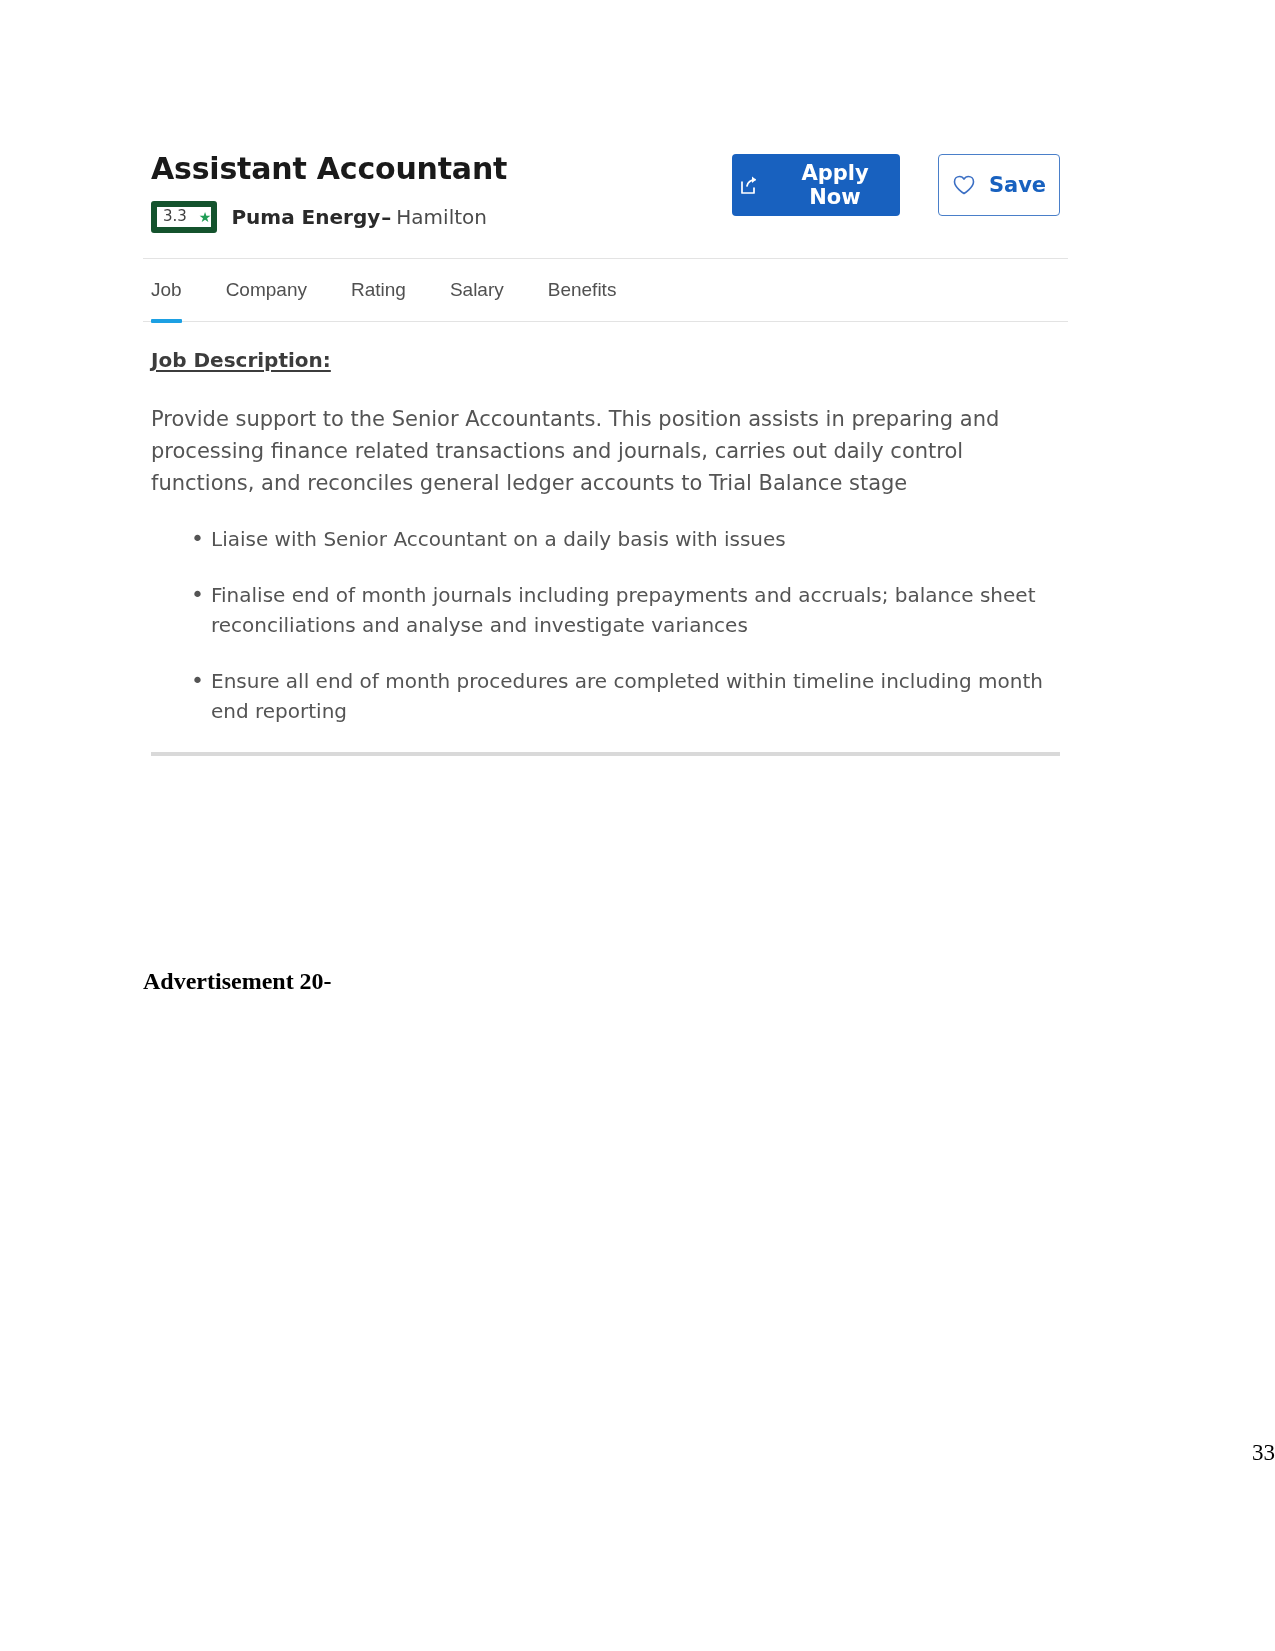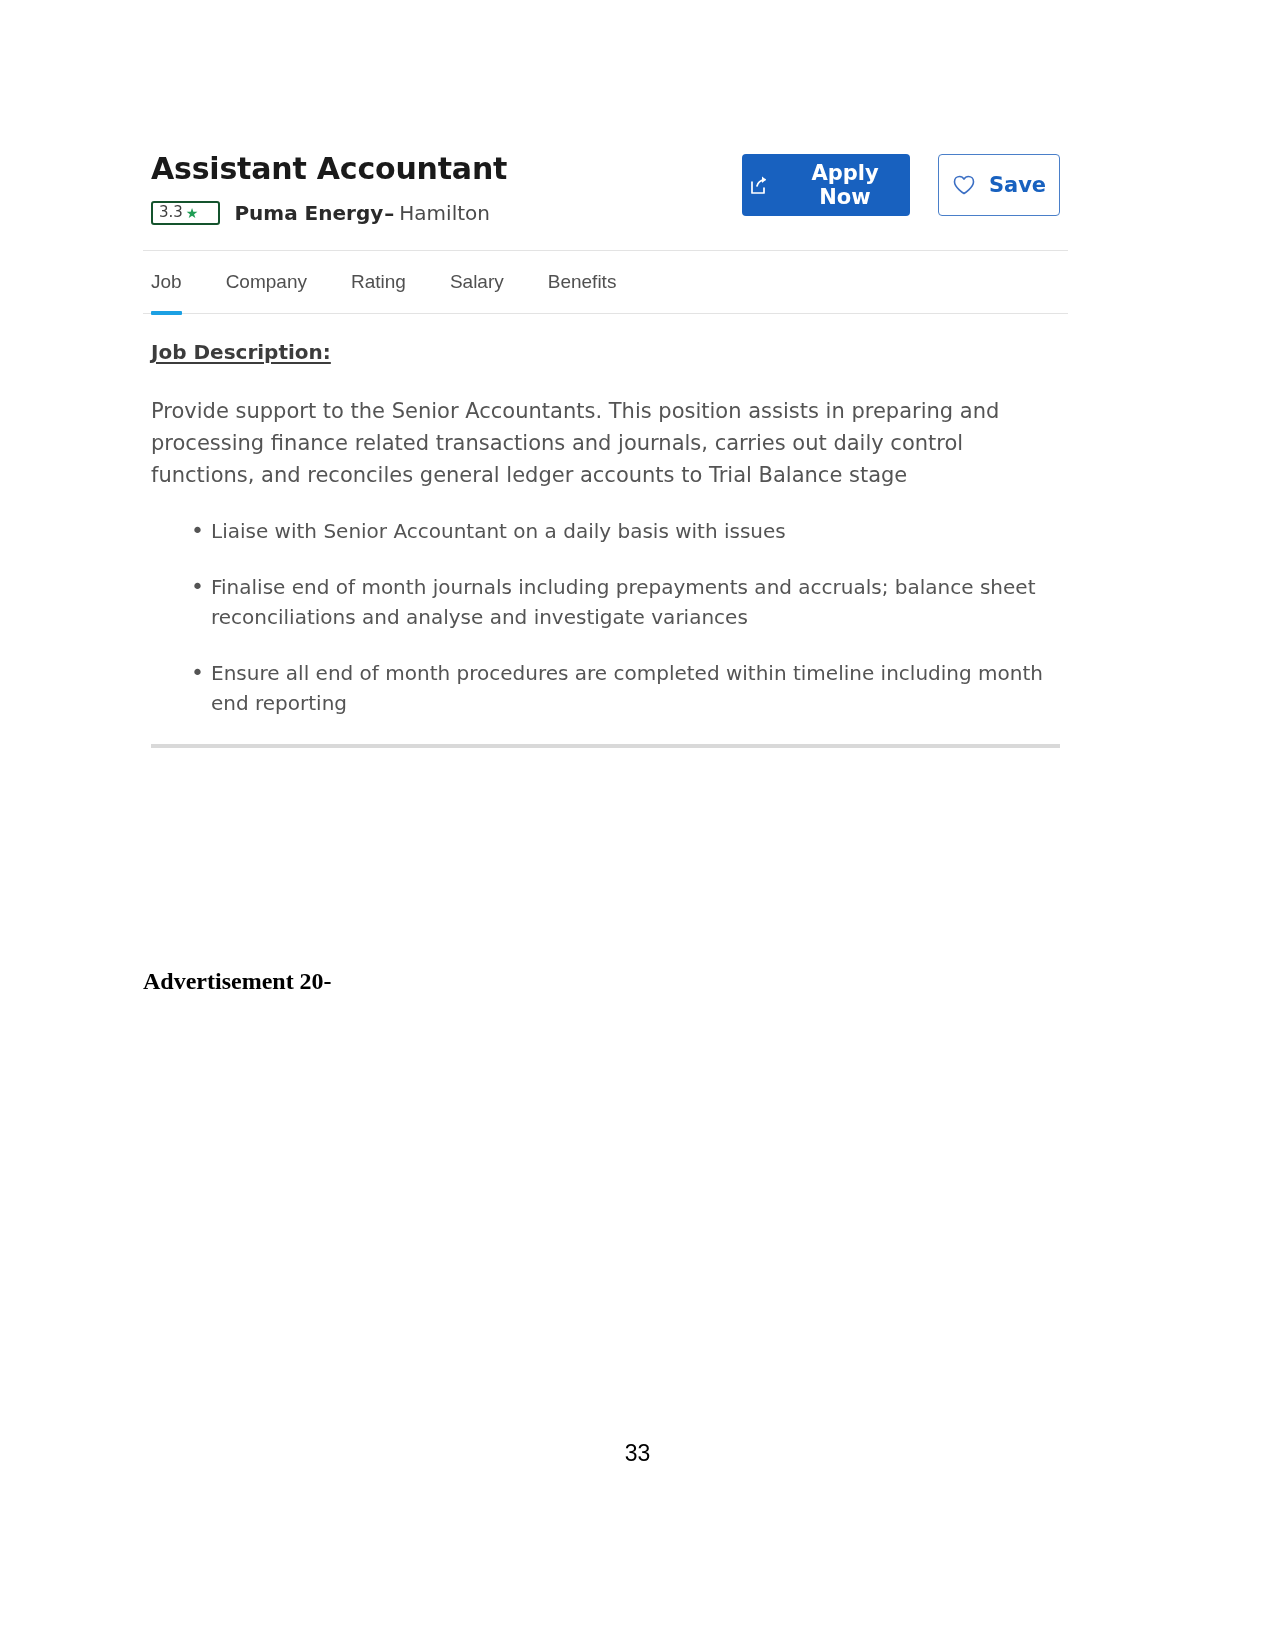--- a/index.html
+++ b/index.html
@@ -45,24 +45,24 @@
   .employer-row {
     display: flex;
     align-items: center;
     gap: 14px;
     font-size: 19px;
   }
 
   .rating-chip {
     display: inline-flex;
     align-items: center;
-    gap: 3px;
-    border: 2px solid #14532d;
+    gap: 12px;
+    border: 6px solid #14532d;
     border-radius: 3px;
-    padding: 2px 20px 3px 6px;
+    padding: 2px 0 3px 6px;
     line-height: 1;
     background: #ffffff;
   }
   .rating-value {
     font-size: 15px;
     color: #3f3f3f;
     font-weight: 400;
   }
   .rating-star {
     color: #1f9d55;
@@ -83,21 +83,21 @@
   }
   .employer-location {
     color: #4a4a4a;
     font-size: 20px;
     margin-left: 5px;
   }
 
   .head-actions {
     display: flex;
     align-items: center;
-    gap: 28px;
+    gap: 38px;
     padding-top: 14px;
   }
 
   .btn-apply {
     display: inline-flex;
     align-items: center;
     justify-content: center;
     gap: 14px;
     background: #1861bf;
     color: #ffffff;
@@ -226,22 +226,22 @@
     font-size: 24px;
     font-weight: 700;
     color: #000000;
   }
 
   .page-number {
     position: absolute;
     left: 0;
     right: 0;
     top: 1440px;
-    text-align: center;
-    font-family: Liberation Sans, sans-serif;
+    text-align: right;
+    font-family: Liberation Serif, serif;
     font-size: 23px;
     color: #000000;
   }
 </style>
 </head>
 <body>
 
 <div class="job-card">
 
   <div class="card-head">

